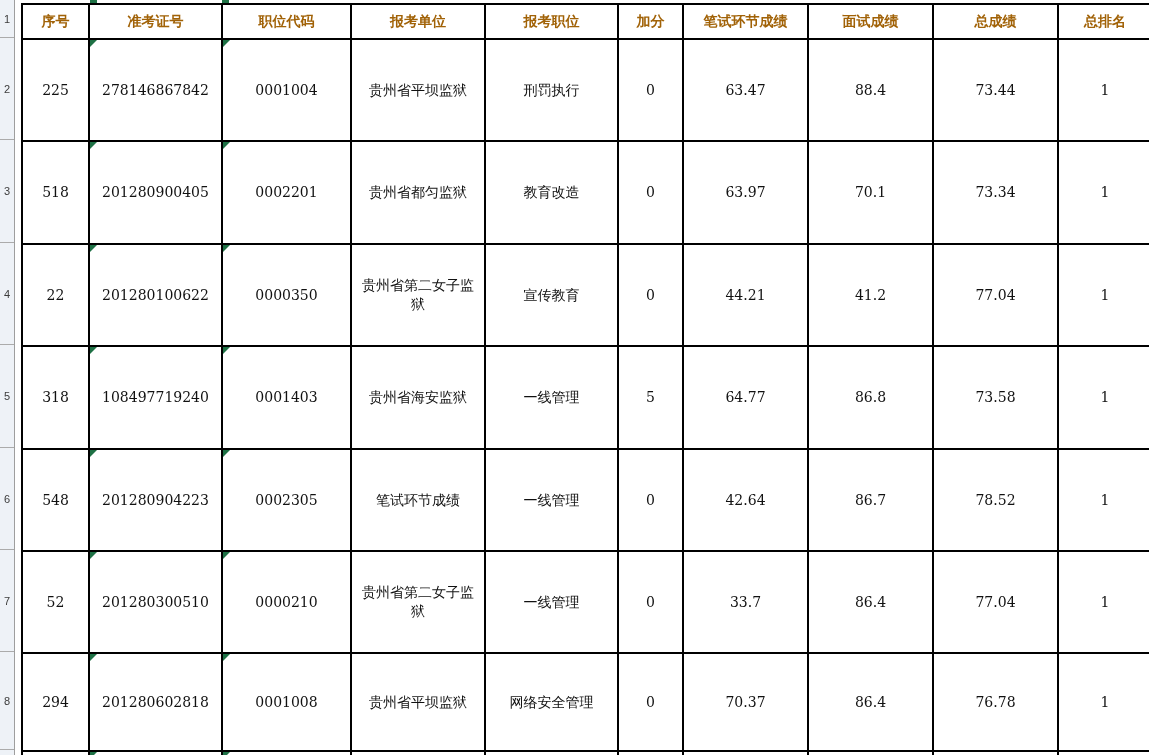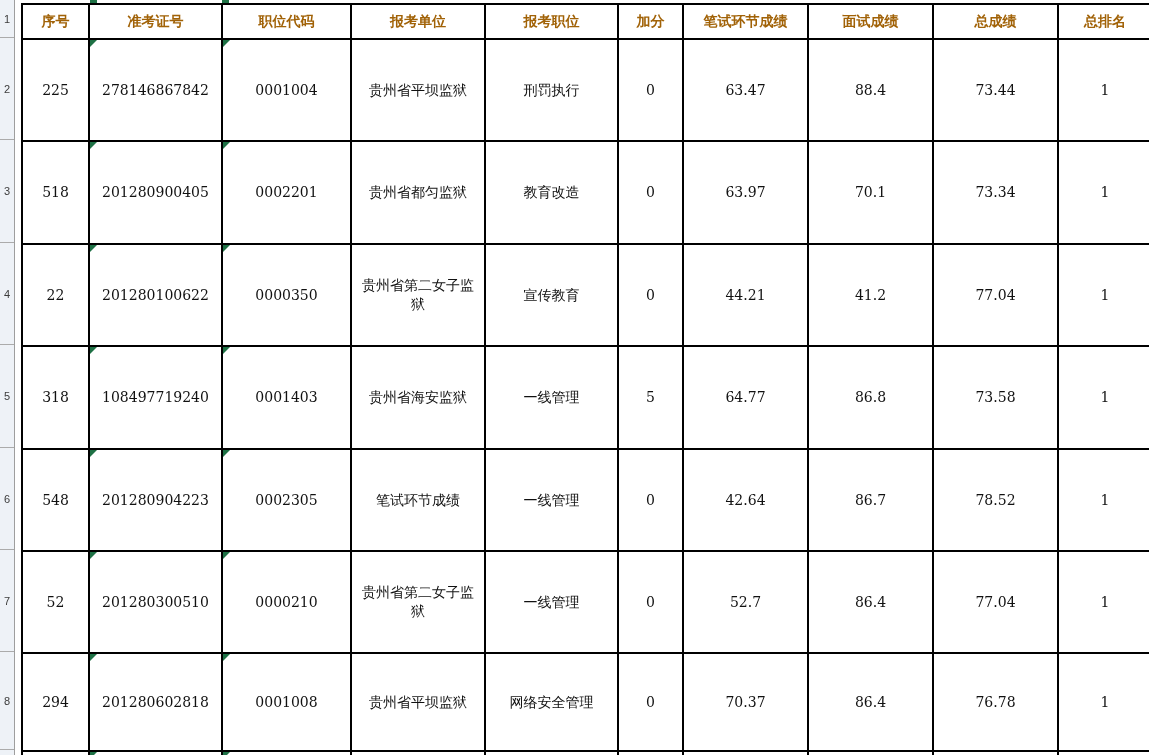--- a/index.html
+++ b/index.html
@@ -202,21 +202,21 @@
           <td><span>78.52</span></td>
           <td><span>1</span></td>
         </tr>
         <tr style="height: 102px;">
           <td><span>52</span></td>
           <td><span class="tri"></span><span>201280300510</span></td>
           <td><span class="tri"></span><span>0000210</span></td>
           <td><span>贵州省第二女子监狱</span></td>
           <td><span>一线管理</span></td>
           <td><span>0</span></td>
-          <td><span>52.7</span></td>
+          <td><span>33.7</span></td>
           <td><span>86.4</span></td>
           <td><span>77.04</span></td>
           <td><span>1</span></td>
         </tr>
         <tr style="height: 98px;">
           <td><span>294</span></td>
           <td><span class="tri"></span><span>201280602818</span></td>
           <td><span class="tri"></span><span>0001008</span></td>
           <td><span>贵州省平坝监狱</span></td>
           <td><span>网络安全管理</span></td>

